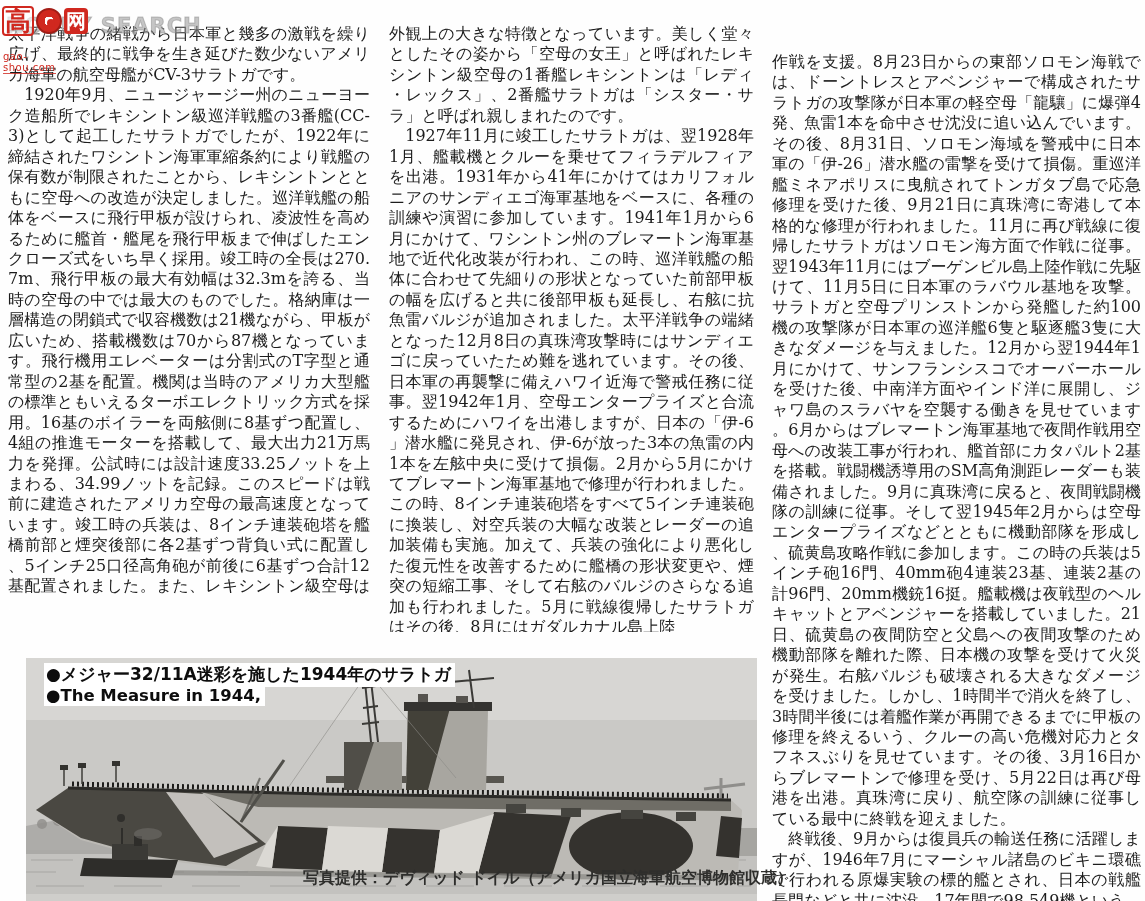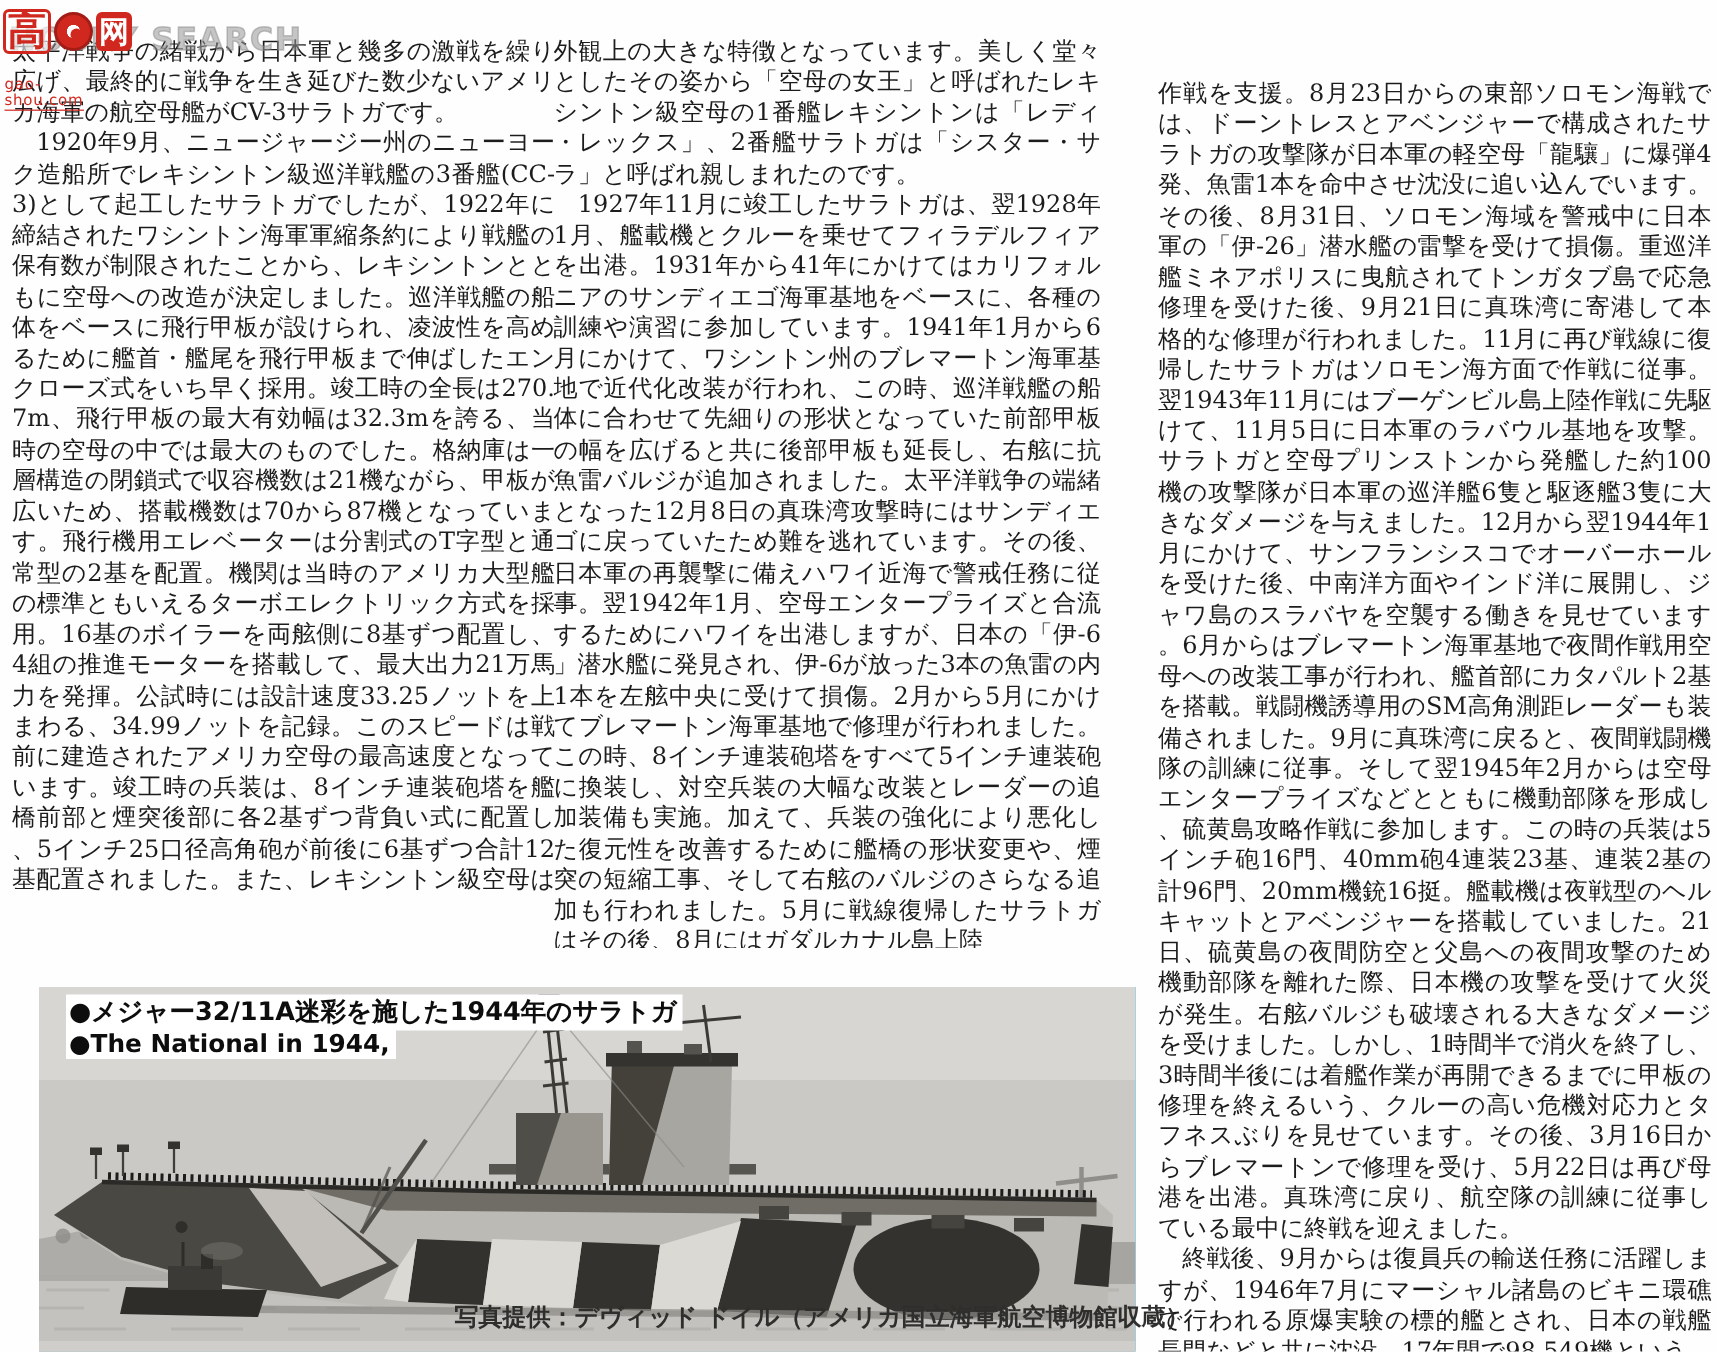--- a/index.html
+++ b/index.html
@@ -12,21 +12,21 @@
   .col{
     position:absolute;top:24px;
     color:#1c1c1c;
     font-size:16px;line-height:20.45px;
     text-align:justify;text-justify:inter-character;
     word-break:break-all;line-break:anywhere;
     white-space:pre-wrap;
     overflow:hidden;
   }
   .col1{left:8px;width:362px;height:572px;}
-  .col2{left:369px;width:365px;height:608px;}
+  .col2{left:389px;width:365px;height:608px;}
   .col3{left:772px;width:369px;height:866px;margin-top:28px;}
 
   
   .wm{position:absolute;left:0;top:2px;z-index:30;}
   .wm-search{
     position:absolute;left:6px;top:12px;width:270px;
     font-family:"DejaVu Sans","Liberation Sans",sans-serif;
     font-weight:bold;font-size:21px;letter-spacing:1px;
     color:rgba(150,150,150,0.55);
     -webkit-text-stroke:1px rgba(130,130,130,0.45);
@@ -198,15 +198,15 @@
     </g>
     <circle cx="95" cy="160" r="4" fill="#2f2e2b"></circle>
 
     <polygon points="58,200 152,202 146,220 54,218" fill="#2e2d2a"></polygon>
     <rect x="86" y="186" width="36" height="16" fill="#3b3a36"></rect>
     <rect x="108" y="178" width="8" height="10" fill="#2e2d2a"></rect>
     <path d="M96,170 V186" stroke="#2e2d2a" stroke-width="2"></path>
     <ellipse cx="122" cy="176" rx="14" ry="6" fill="#75746f" opacity="0.5"></ellipse>
   </svg>
   <div class="cap cap-ja">●メジャー32/11A迷彩を施した1944年のサラトガ</div>
-  <div class="cap cap-en1">●The National in 1944,</div>
+  <div class="cap cap-en1">●The Measure in 1944,</div>
   <div class="credit credit-ja">写真提供：デヴィッド ドイル（アメリカ国立海軍航空博物館収蔵）</div>
 </figure>
 
 </body></html>

